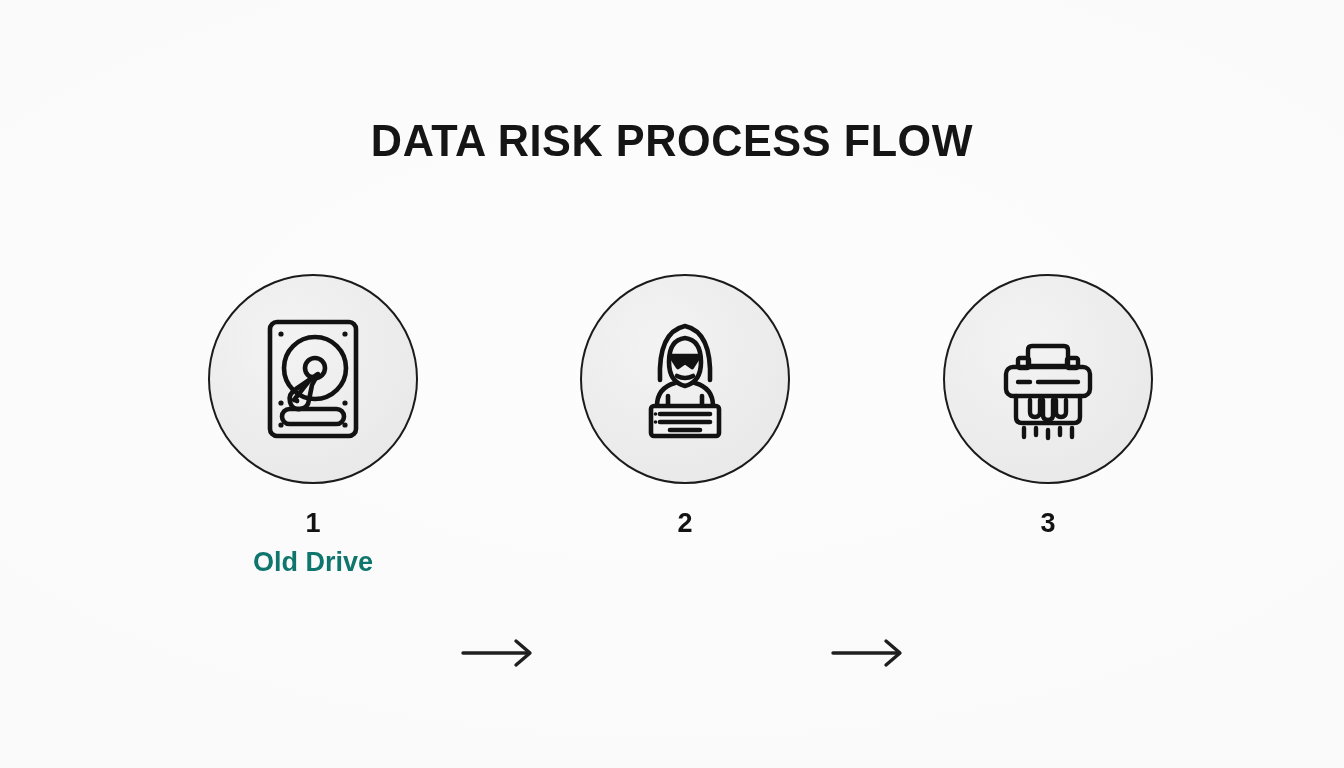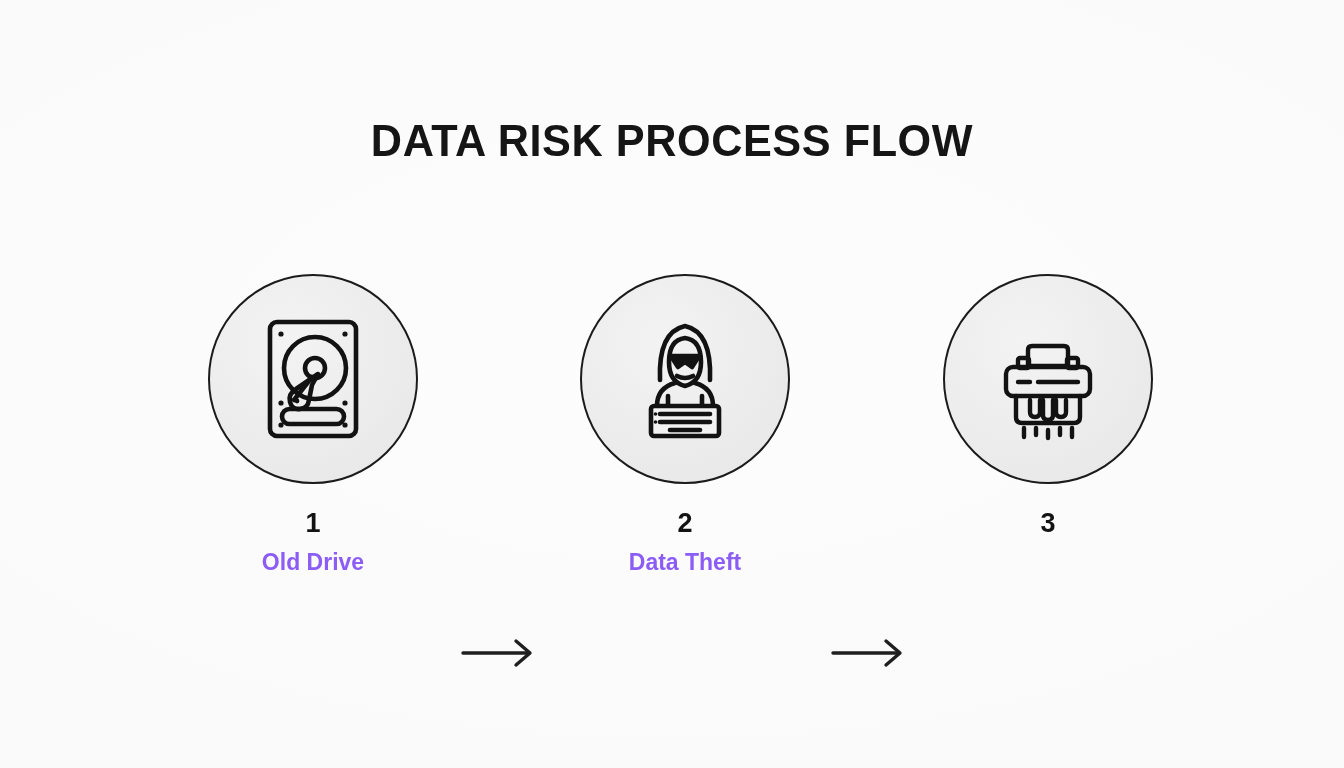--- a/index.html
+++ b/index.html
@@ -88,24 +88,24 @@
   .step-number {
     margin-top: 24px;
     font-size: 27px;
     line-height: 30px;
     font-weight: 700;
     color: #131313;
   }
 
   .step-label {
     margin-top: 11px;
-    font-size: 23px;
+    font-size: 27px;
     line-height: 26px;
     font-weight: 700;
-    color: #8b5cf6;
+    color: #0f766e;
     white-space: nowrap;
   }
 
   
   .arrow {
     position: absolute;
     top: 379px;
     width: 76px;
     height: 34px;
     margin-top: -17px;
@@ -185,21 +185,20 @@
             <rect x="21" y="88" width="68" height="30" rx="3" ry="3" fill="#f2f2f2"></rect>
             <path d="M30 96 L80 96"></path>
             <path d="M30 104 L80 104"></path>
             <path d="M40 112 L70 112"></path>
             <circle cx="25.5" cy="96" r="1.8" fill="#121212" stroke="none"></circle>
             <circle cx="25.5" cy="104" r="1.8" fill="#121212" stroke="none"></circle>
           </svg>
         </span>
       </div>
       <div class="step-number">2</div>
-      <div class="step-label">Data Theft</div>
     </div>
 
     <div class="arrow arrow-2">
       <span>
         <svg width="76" height="34" viewBox="0 0 76 34" fill="none" stroke="#1f1f1f" stroke-width="3.4" stroke-linecap="round" stroke-linejoin="round">
           <path d="M2 17 L68 17"></path>
           <path d="M55 5 L69 17 L55 29"></path>
         </svg>
       </span>
     </div>

